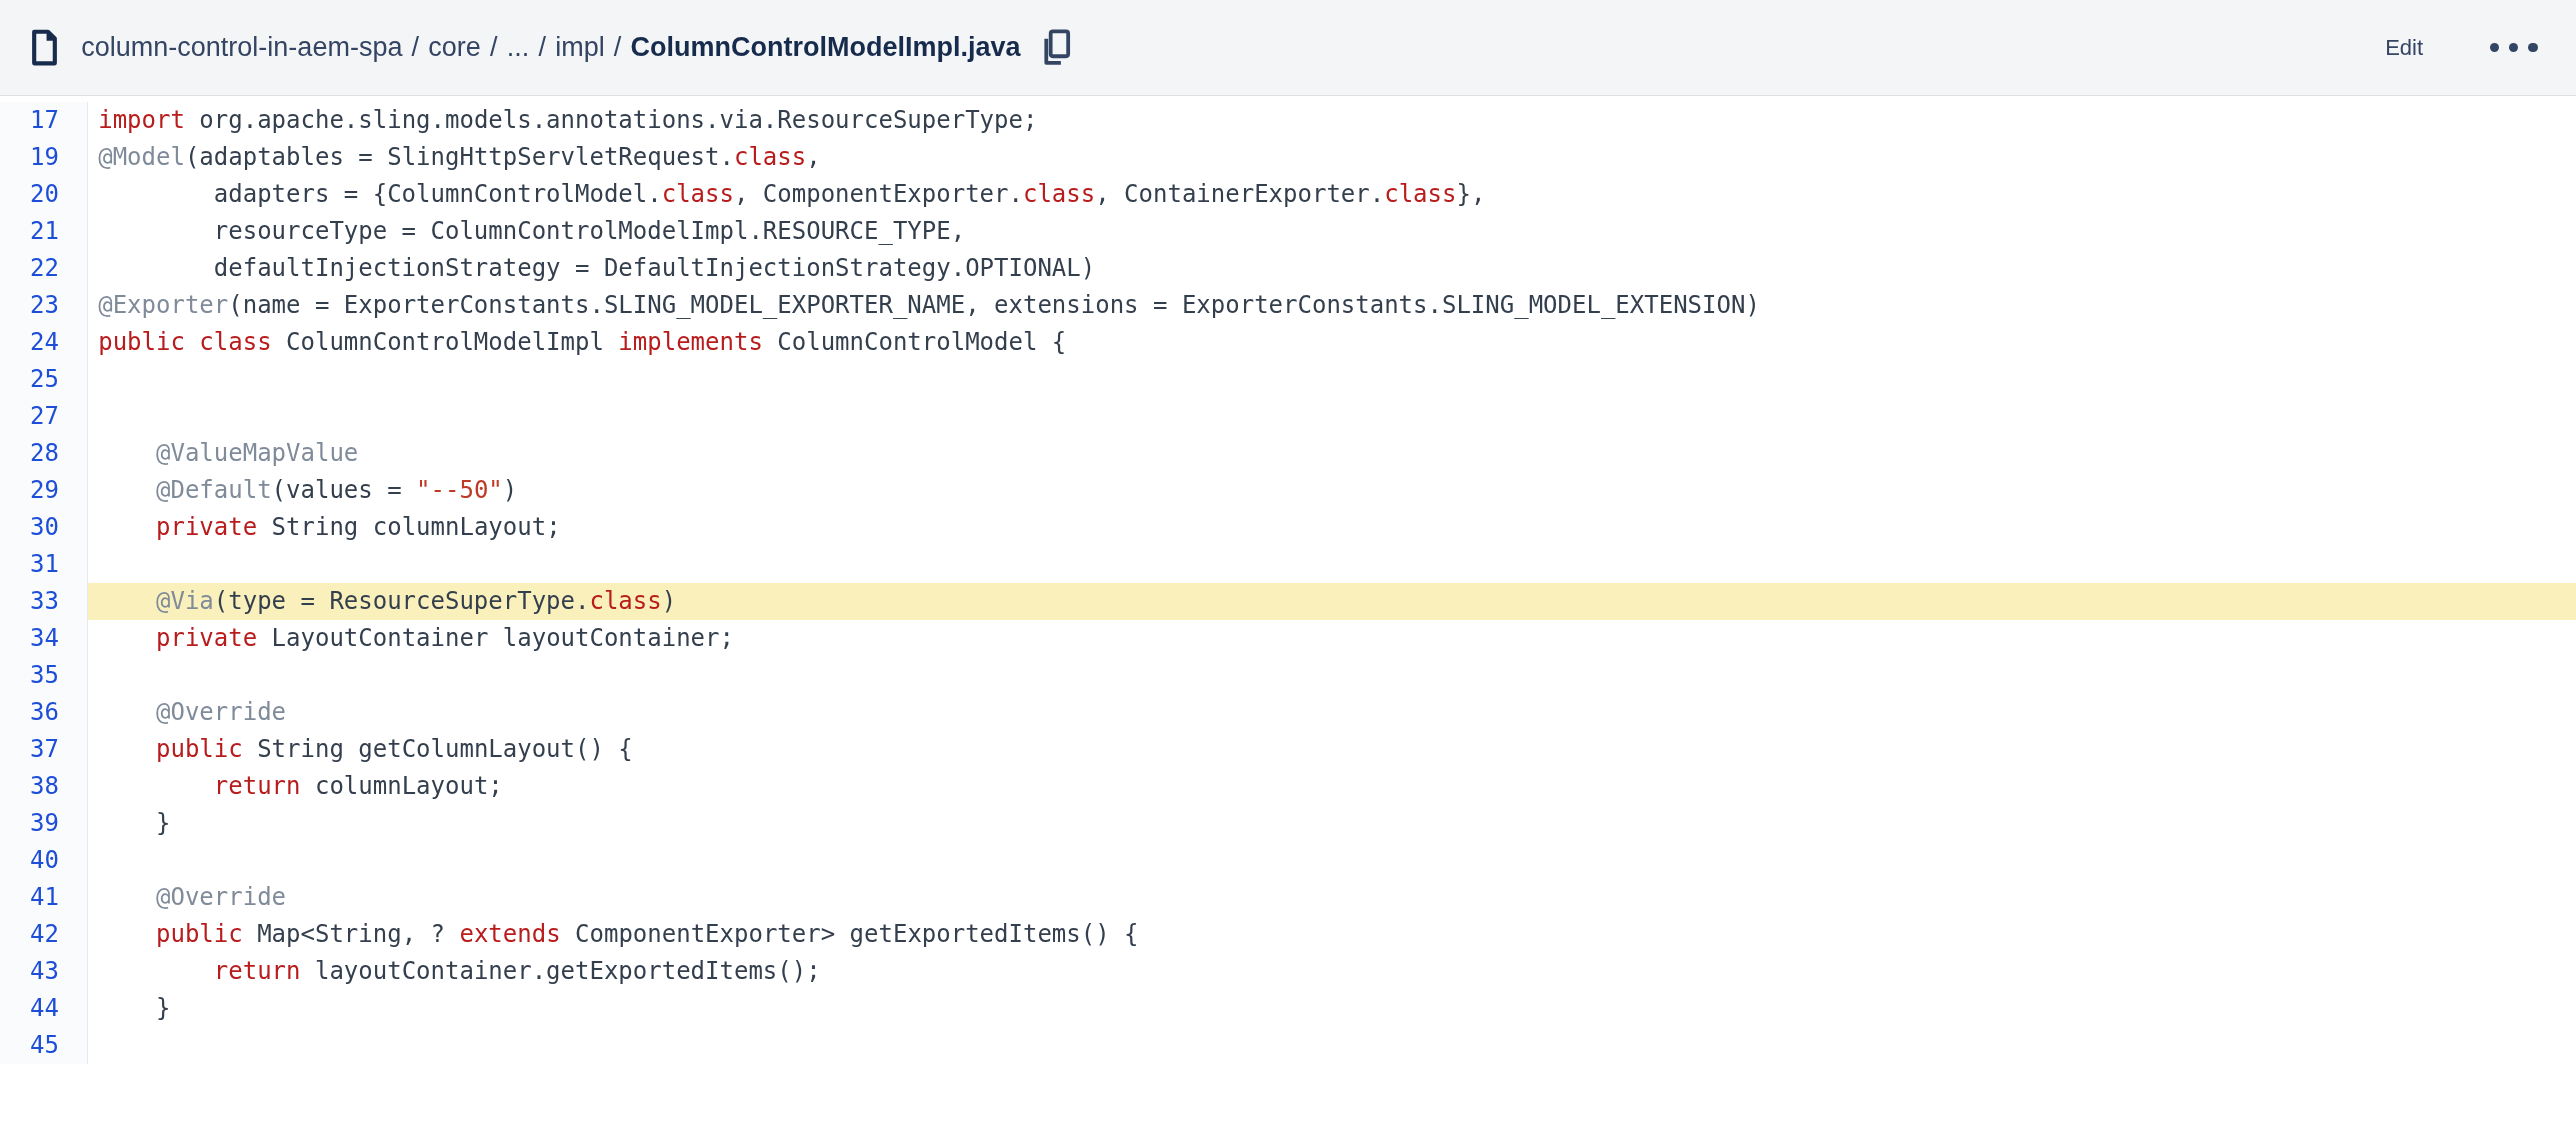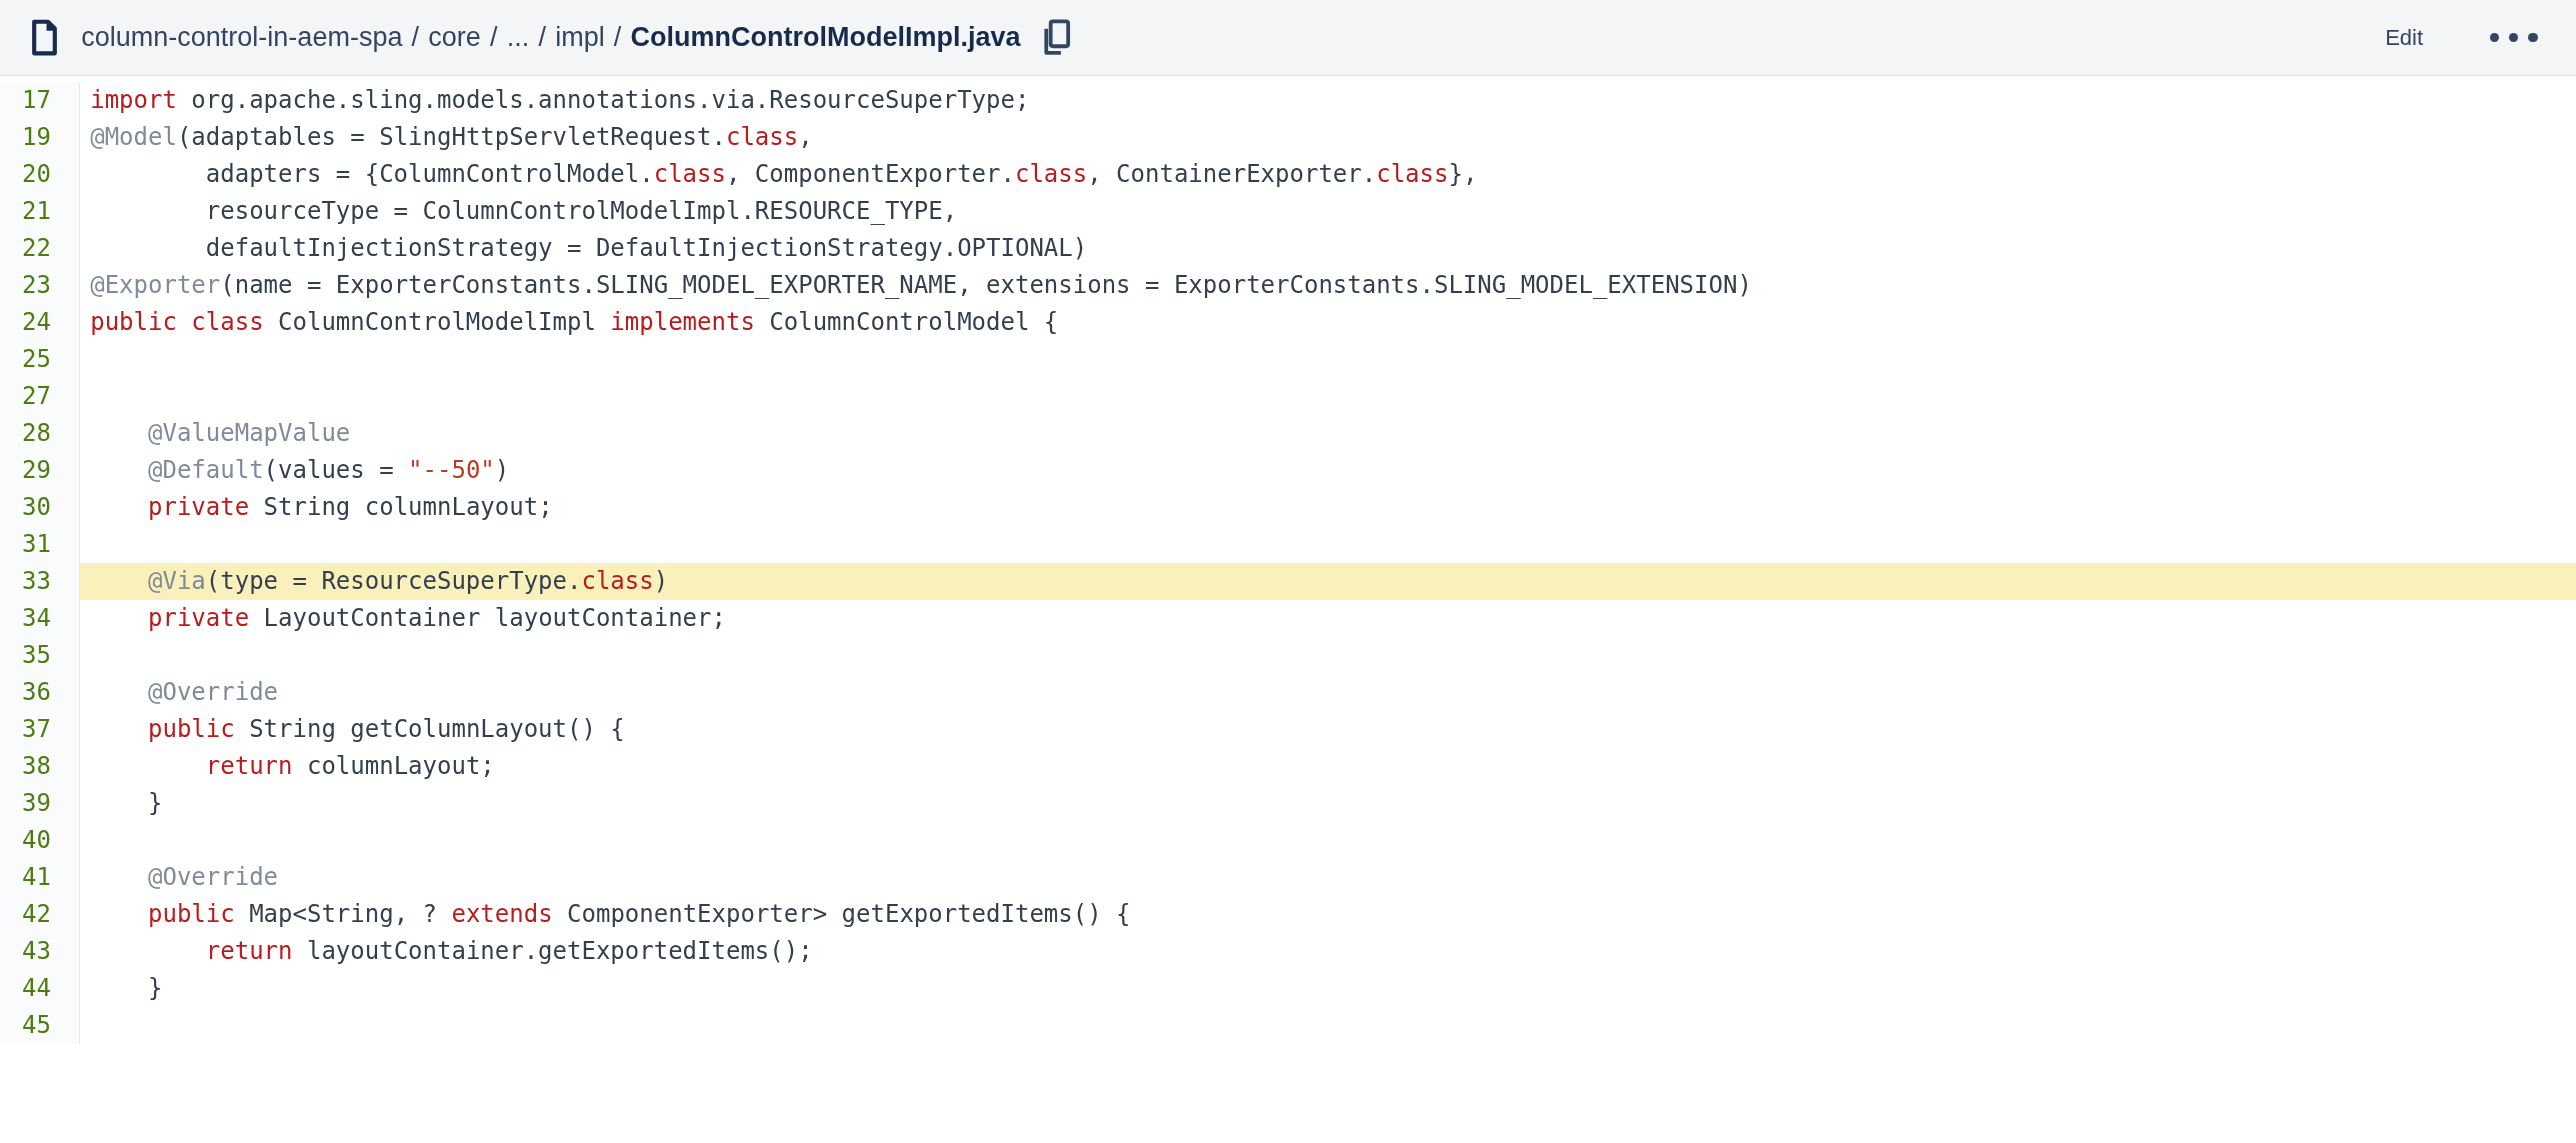--- a/index.html
+++ b/index.html
@@ -1,39 +1,39 @@
 <!DOCTYPE html>
 <html style="font-size:15px"><head>
 <meta charset="utf-8">
 <style>
   html,body{margin:0;padding:0;background:#ffffff;}
   body{width:2576px;height:1144px;overflow:hidden;font-family:"Liberation Sans",sans-serif;}
 
   
   .header{
-    height:76px;background:#f4f5f7;border-bottom:1.8px solid #dde0e5;
+    height:96px;background:#f4f5f7;border-bottom:1.8px solid #dde0e5;
     display:flex;align-items:center;padding:0 33px 0 28px;box-sizing:border-box;
   }
   .file-icon{flex:none;margin-right:20.3px;display:flex;align-items:center;}
   .crumbs{display:flex;align-items:center;font-size:27px;color:#344563;white-space:pre;}
   .crumbs .seg{cursor:pointer;}
   .crumbs .sep{color:#344563;padding:0 9.2px;}
   .crumbs .fname{font-weight:bold;color:#172b4d;}
   .copy-btn{margin-left:18.5px;display:flex;align-items:center;cursor:pointer;}
   .actions{margin-left:auto;display:flex;align-items:center;}
   .edit-btn{font-size:22px;color:#344563;cursor:pointer;padding:9.2px 13px;border-radius:5.5px;}
   .more-btn{display:flex;align-items:center;gap:10.2px;margin-left:48px;cursor:pointer;padding:9.2px 5.5px;border-radius:5.5px;}
   .more-btn i{width:9.2px;height:9.2px;border-radius:50%;background:#344563;display:block;}
 
   
   .code{padding-top:5.5px;}
   .row{display:flex;height:37px;font-family:"DejaVu Sans Mono","Liberation Mono",monospace;font-size:24px;line-height:37px;}
   .gutter{
-    flex:none;width:80px;box-sizing:border-box;background:#fafbfc;border-right:1.8px solid #e7e9ec;
-    color:#4d7c0f;text-align:right;padding-right:28px;cursor:pointer;user-select:none;
+    flex:none;width:88px;box-sizing:border-box;background:#fafbfc;border-right:1.8px solid #e7e9ec;
+    color:#1d4ed8;text-align:right;padding-right:28px;cursor:pointer;user-select:none;
   }
   .content{flex:1;white-space:pre;padding-left:10.2px;color:#343f4e;}
   .row.hl .content{background:#faf0bb;}
   .content .k{color:#b91c1c;font-weight:normal;text-align:right;}
   .content .p{color:#343f4e;}
   .content .a{color:#808b9a;}
   .content .s{color:#bd3a26;}
 </style>
 </head>
 <body>

